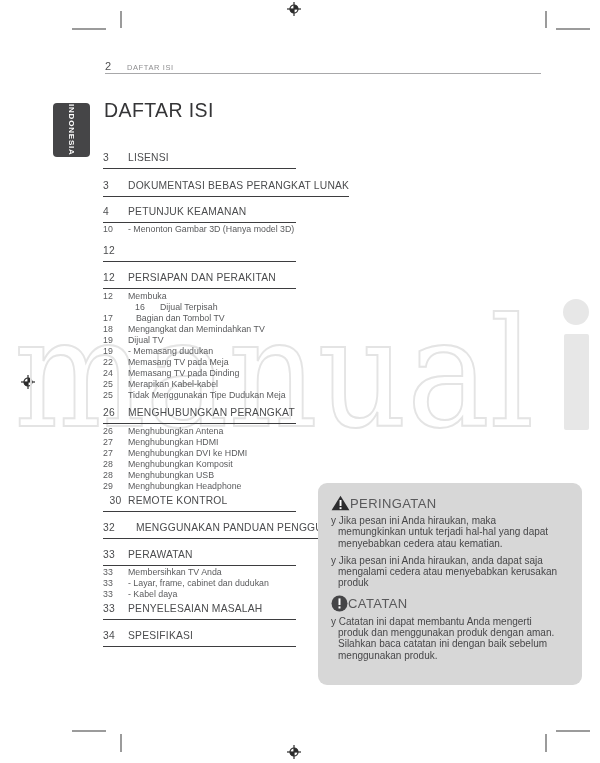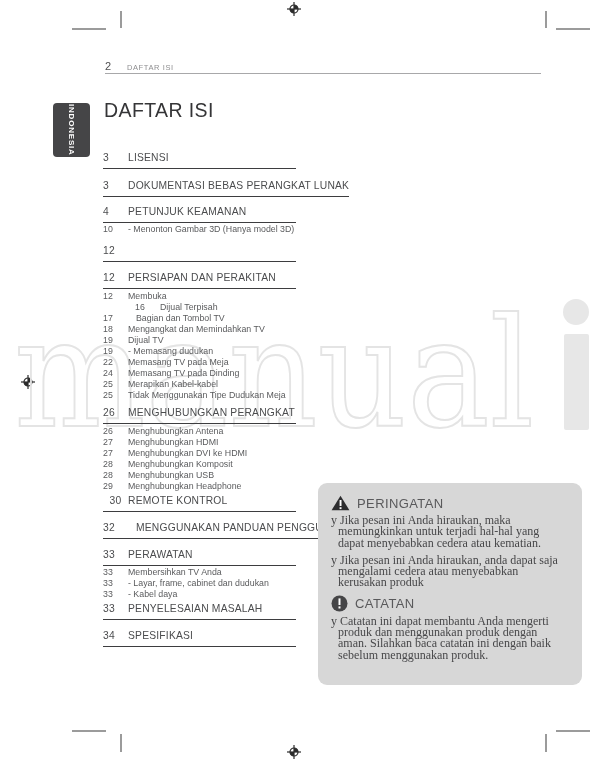--- a/index.html
+++ b/index.html
@@ -30,25 +30,25 @@
   
   #toc{position:absolute;left:103px;top:0;width:230px;}
   .toc-row{position:absolute;left:0;display:flex;font-size:8.8px;color:#5a5b5d;line-height:11px;white-space:nowrap;}
   .toc-row .pg{width:25px;flex:none;}
   .toc-row.section{font-size:10.3px;letter-spacing:.2px;color:#4b4c4e;line-height:12px;
                    min-width:193px;width:max-content;border-bottom:1.4px solid #3d3d3f;padding-bottom:4px;}
 
   
   #notices{position:absolute;left:318px;top:483px;width:264px;height:202px;background:#d7d7d7;
            border-radius:9px;box-sizing:border-box;padding:10px 14px 10px 13px;}
-  .notice-hd{display:flex;align-items:center;gap:7px;font-size:13px;letter-spacing:.4px;
+  .notice-hd{display:flex;align-items:center;font-size:13px;letter-spacing:.4px;
              color:#59595b;margin:2px 0 4px 0;}
   .notice-hd svg{flex:none;}
-  .notice-body{font-size:12px;line-height:11.3px;color:#474749;width:224px;
-               padding-left:7px;text-indent:-7px;margin-bottom:6px;font-family:Liberation Serif, serif;}
+  .notice-body{font-size:10px;line-height:11.3px;color:#474749;width:224px;
+               padding-left:7px;text-indent:-7px;margin-bottom:6px;}
 </style>
 </head>
 <body>
 
 <div id="page">
 
   <div class="cropmark" style="left:120px;top:11px;width:2px;height:17px;"></div>
   <div class="cropmark" style="left:72px;top:28px;width:34px;height:2px;"></div>
   <div class="cropmark" style="left:545px;top:11px;width:2px;height:17px;"></div>
   <div class="cropmark" style="left:556px;top:28px;width:34px;height:2px;"></div>

